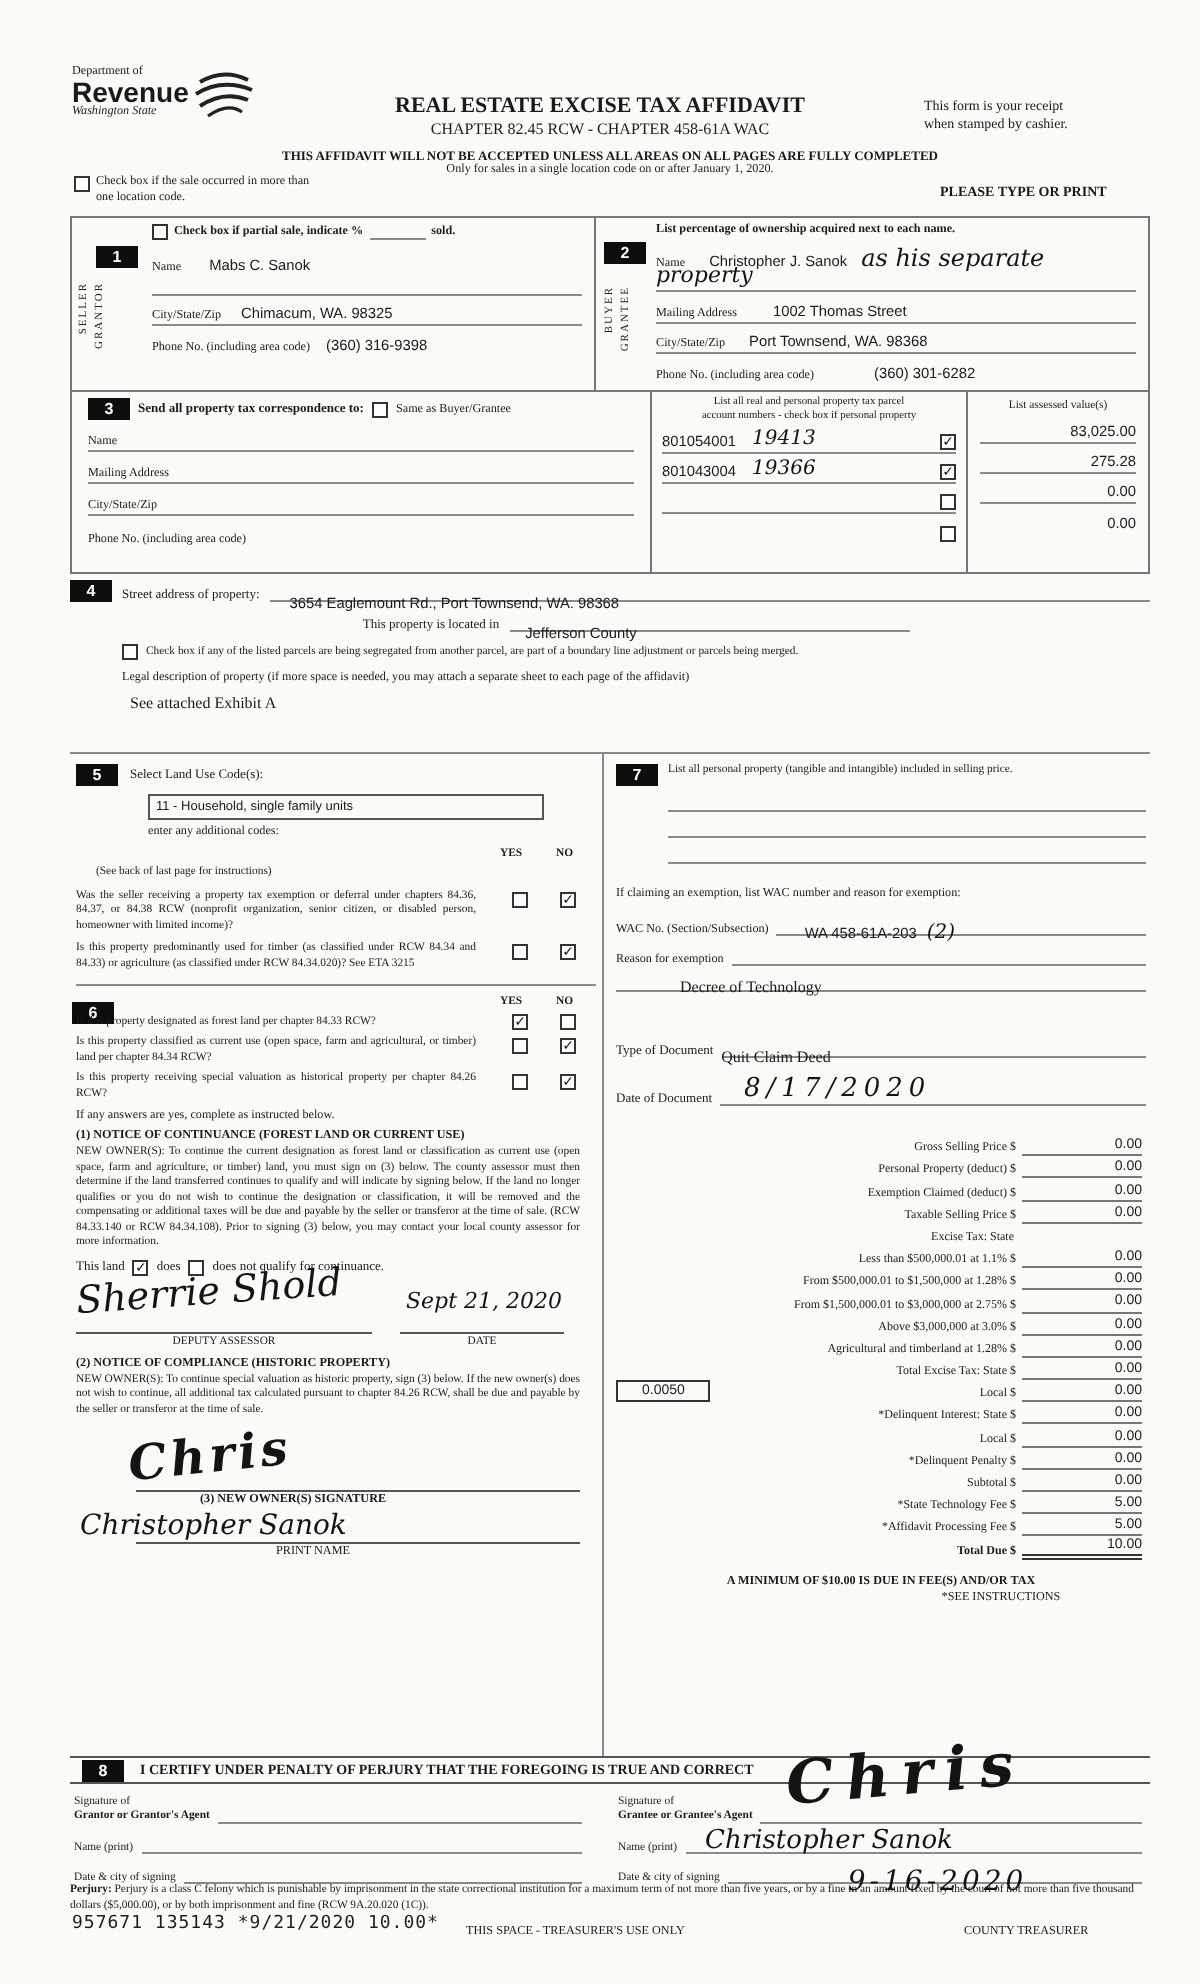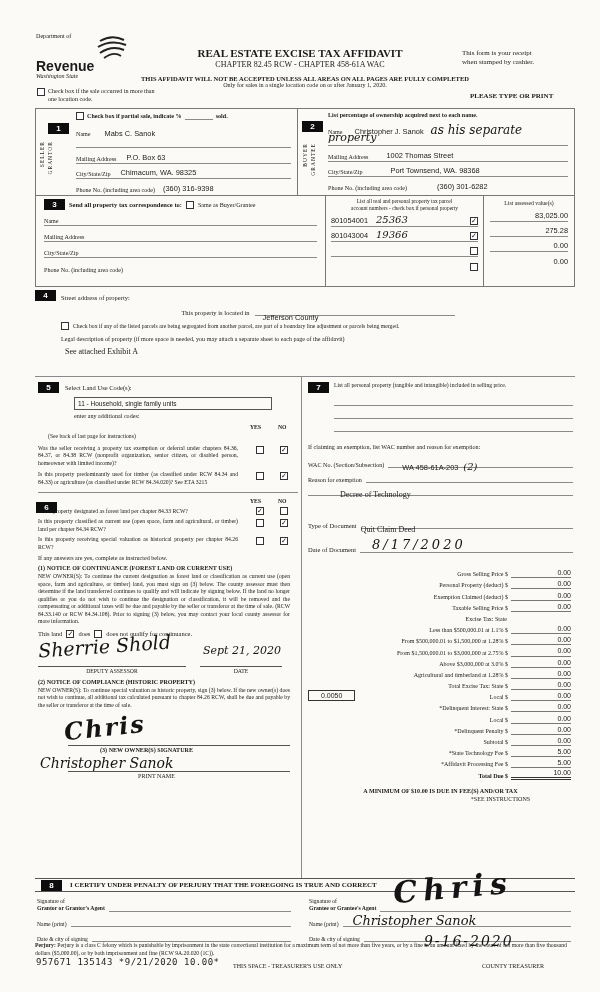--- a/index.html
+++ b/index.html
@@ -33,21 +33,21 @@
 </style>
 </head>
 <body>
 
 <div class="page">
 
   <div class="abs" style="left:36px; top:33px; width:120px;">
     <div style="display:flex; gap:3px;">
       <div>
         <div class="t6">Department of</div>
-        <div class="sans b" style="font-size:14px; line-height:1;margin-top:20px;">Revenue</div>
+        <div class="sans b" style="font-size:14px; line-height:1;">Revenue</div>
         <div class="t6" style="font-style:italic;">Washington State</div>
       </div>
       <svg width="30" height="28" viewBox="0 0 30 28">
         <path d="M3 8 Q 15 1 27 7" fill="none" stroke="#222" stroke-width="2"></path>
         <path d="M1 14 Q 14 6 29 12" fill="none" stroke="#222" stroke-width="2"></path>
         <path d="M3 20 Q 15 12 27 17" fill="none" stroke="#222" stroke-width="2"></path>
         <path d="M7 25 Q 17 18 24 23" fill="none" stroke="#222" stroke-width="1.6"></path>
       </svg>
     </div>
   </div>
@@ -82,24 +82,20 @@
         <span class="ul" style="width:28px; height:7px;"></span>
         <span class="t6 b">sold.</span>
       </div>
       <span class="nb abs" style="left:12px; top:14px;">1</span>
       <span class="vert abs" style="left:3px; top:32px;">SELLER</span>
       <span class="vert abs" style="left:11px; top:32px;">GRANTOR</span>
       <div style="margin-left:40px; margin-top:2px; width:215px;">
         <div class="ul" style="height:26px;">
           <span class="t6">Name</span>
           <span class="val" style="margin-left:10px;">Mabs C. Sanok</span>
-        </div>
-        <div class="frow ul" style="height:16px; padding-bottom:1px;">
-          <span class="t6">Mailing Address</span>
-          <span class="val" style="margin-left:10px;">P.O. Box 63</span>
         </div>
         <div class="frow ul" style="height:15px; padding-bottom:1px;">
           <span class="t6">City/State/Zip</span>
           <span class="val" style="margin-left:10px;">Chimacum, WA. 98325</span>
         </div>
         <div class="frow" style="height:15px; padding-bottom:1px;">
           <span class="t6">Phone No. (including area code)</span>
           <span class="val" style="margin-left:8px;">(360) 316-9398</span>
         </div>
       </div>
@@ -114,21 +110,21 @@
         <div class="ul" style="height:26px; position:relative;">
           <span class="t6">Name</span>
           <span class="val" style="margin-left:8px;">Christopher J. Sanok</span>
           <span class="hand" style="font-size:12px; margin-left:3px; white-space:nowrap;">as his separate</span>
           <span class="hand abs" style="left:0px; top:11px; font-size:11px;">property</span>
         </div>
         <div class="frow ul" style="height:16px; padding-bottom:1px;">
           <span class="t6">Mailing Address</span>
           <span class="val" style="margin-left:18px;">1002 Thomas Street</span>
         </div>
-        <div class="frow ul" style="height:15px; padding-bottom:1px;gap:16px;">
+        <div class="frow ul" style="height:15px; padding-bottom:1px;">
           <span class="t6">City/State/Zip</span>
           <span class="val" style="margin-left:12px;">Port Townsend, WA. 98368</span>
         </div>
         <div class="frow" style="height:15px; padding-bottom:1px;">
           <span class="t6">Phone No. (including area code)</span>
           <span class="val" style="margin-left:30px;">(360) 301-6282</span>
         </div>
       </div>
     </div>
   </div>
@@ -160,21 +156,21 @@
       </div>
     </div>
 
     <div style="width:158px; border-right:1px solid #777; padding:2px 5px 0 5px;">
       <div class="t5" style="text-align:center; line-height:1.25;">
         <div>List all real and personal property tax parcel</div>
         <div>account numbers - check box if personal property</div>
       </div>
       <div class="frow ul" style="height:15px; padding-bottom:1px;">
         <span class="val">801054001</span>
-        <span class="hand" style="font-size:10px; margin-left:8px;">25363</span>
+        <span class="hand" style="font-size:10px; margin-left:8px;">19413</span>
         <span style="flex:1;"></span>
         <span class="cb">✓</span>
       </div>
       <div class="frow ul" style="height:15px; padding-bottom:1px;">
         <span class="val">801043004</span>
         <span class="hand" style="font-size:10px; margin-left:8px;">19366</span>
         <span style="flex:1;"></span>
         <span class="cb">✓</span>
       </div>
       <div class="frow ul" style="height:15px; padding-bottom:1px;">
@@ -203,20 +199,23 @@
       <div class="frow" style="height:15px; justify-content:flex-end; padding-bottom:1px;">
         <span class="val">0.00</span>
       </div>
     </div>
   </div>
 
   <div class="abs" style="left:35px; top:290px; width:540px;">
     <div class="frow" style="gap:5px; padding-bottom:1px;">
       <span class="nb">4</span>
       <span class="t65">Street address of property:</span>
+      <span class="ul" style="flex:1; height:10px;">
+        <span class="val" style="margin-left:10px;">3654 Eaglemount Rd., Port Townsend, WA. 98368</span>
+      </span>
     </div>
     <div class="frow" style="gap:5px; margin-top:4px; padding-bottom:1px;justify-content:center;">
       <span class="t65" style="margin-left:26px;">This property is located in</span>
       <span class="ul" style="width:200px; height:10px;">
         <span class="val" style="margin-left:8px;">Jefferson County</span>
       </span>
     </div>
     <div style="display:flex; gap:4px; margin-top:5px; margin-left:26px; align-items:center;">
       <span class="cb"></span>
       <span class="t55">Check box if any of the listed parcels are being segregated from another parcel, are part of a boundary line adjustment or parcels being merged.</span>

